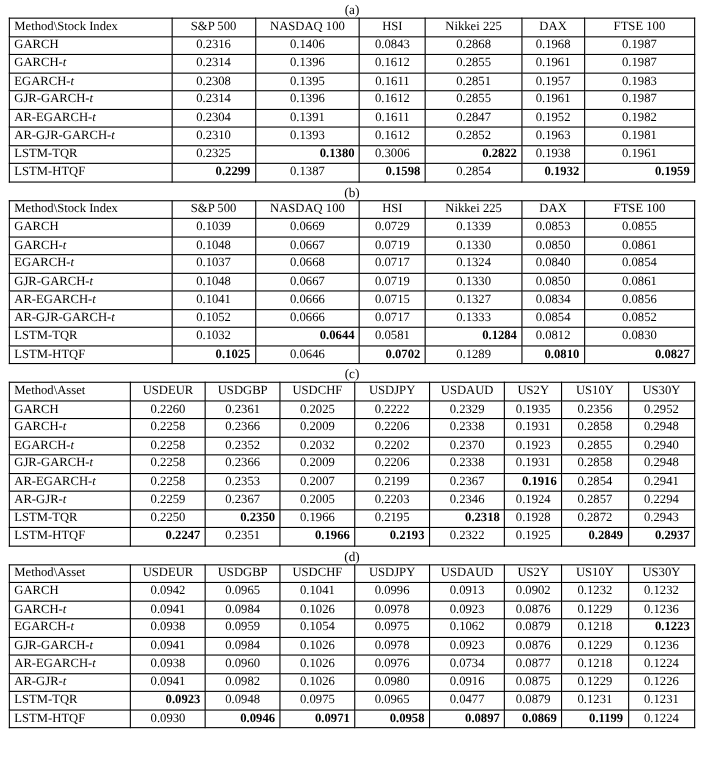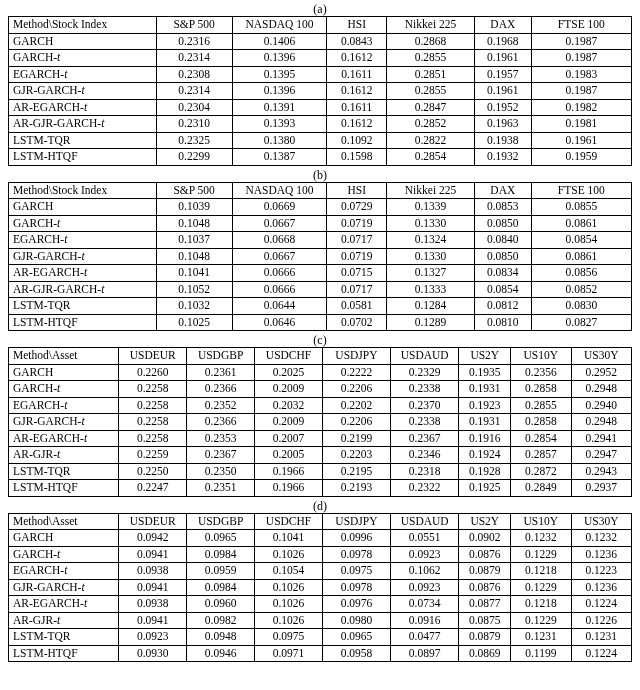--- a/index.html
+++ b/index.html
@@ -38,21 +38,22 @@
     line-height: 15.5px;
     text-align: center;
     white-space: nowrap;
     overflow: hidden;
   }
   table.results-table th.method,
   table.results-table td.method {
     text-align: left;
   }
   table.results-table td.best {
-    font-weight: normal;
+    font-weight: bold;
+    text-align: right;
   }
 </style>
 </head>
 <body>
 
 <div class="page">
 
   <section class="table-block">
     <div class="caption">(a)</div>
     <table class="results-table">
@@ -128,21 +129,21 @@
             <td>0.1393</td>
             <td>0.1612</td>
             <td>0.2852</td>
             <td>0.1963</td>
             <td>0.1981</td>
           </tr>
           <tr>
             <td class="method">LSTM-TQR</td>
             <td>0.2325</td>
             <td class="best">0.1380</td>
-            <td>0.1092</td>
+            <td>0.3006</td>
             <td class="best">0.2822</td>
             <td>0.1938</td>
             <td>0.1961</td>
           </tr>
           <tr>
             <td class="method">LSTM-HTQF</td>
             <td class="best">0.2299</td>
             <td>0.1387</td>
             <td class="best">0.1598</td>
             <td>0.2854</td>
@@ -338,21 +339,21 @@
           </tr>
           <tr>
             <td class="method">AR-GJR-<i>t</i></td>
             <td>0.2259</td>
             <td>0.2367</td>
             <td>0.2005</td>
             <td>0.2203</td>
             <td>0.2346</td>
             <td>0.1924</td>
             <td>0.2857</td>
-            <td>0.2947</td>
+            <td>0.2294</td>
           </tr>
           <tr>
             <td class="method">LSTM-TQR</td>
             <td>0.2250</td>
             <td class="best">0.2350</td>
             <td>0.1966</td>
             <td>0.2195</td>
             <td class="best">0.2318</td>
             <td>0.1928</td>
             <td>0.2872</td>
@@ -400,21 +401,21 @@
             <th>US30Y</th>
           </tr>
         </thead>
         <tbody>
           <tr>
             <td class="method">GARCH</td>
             <td>0.0942</td>
             <td>0.0965</td>
             <td>0.1041</td>
             <td>0.0996</td>
-            <td>0.0551</td>
+            <td>0.0913</td>
             <td>0.0902</td>
             <td>0.1232</td>
             <td>0.1232</td>
           </tr>
           <tr>
             <td class="method">GARCH-<i>t</i></td>
             <td>0.0941</td>
             <td>0.0984</td>
             <td>0.1026</td>
             <td>0.0978</td>

